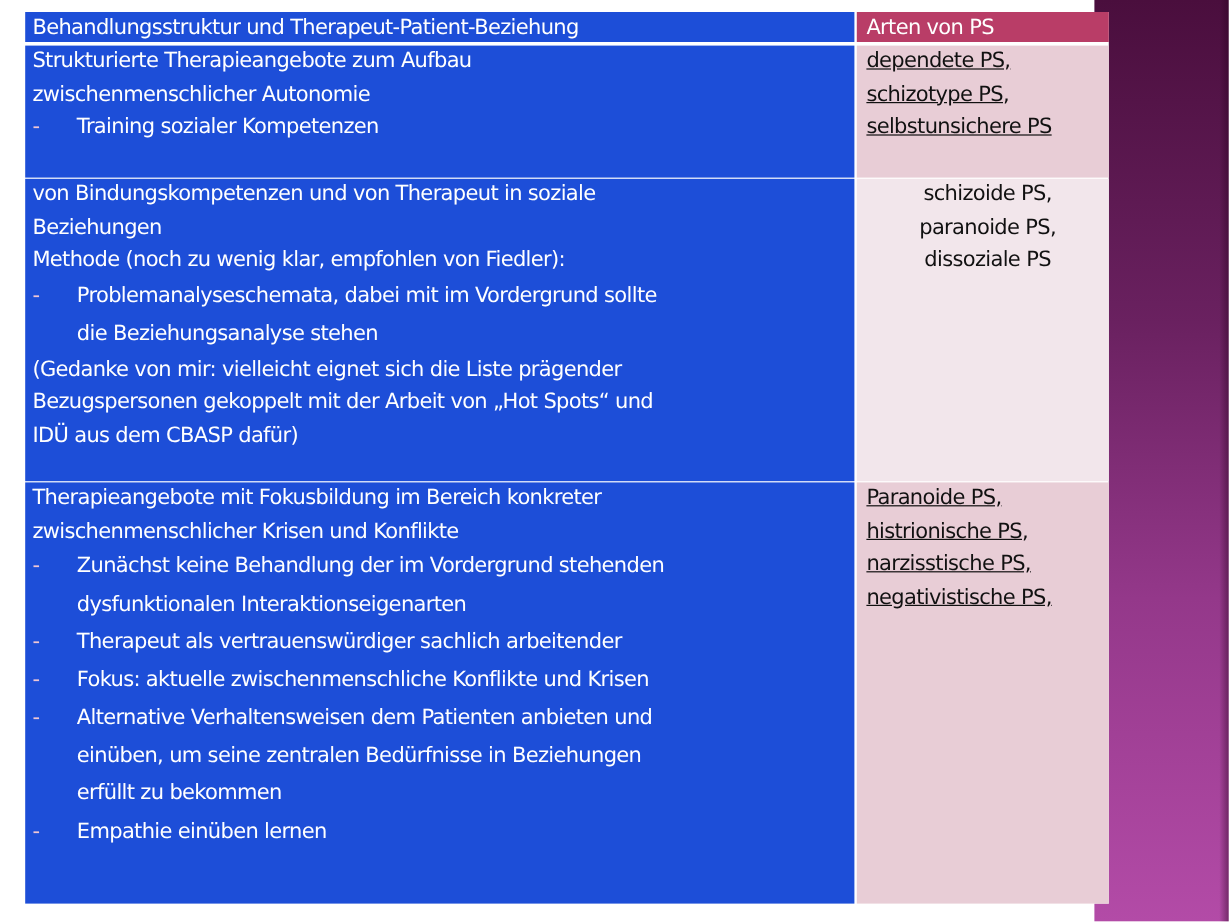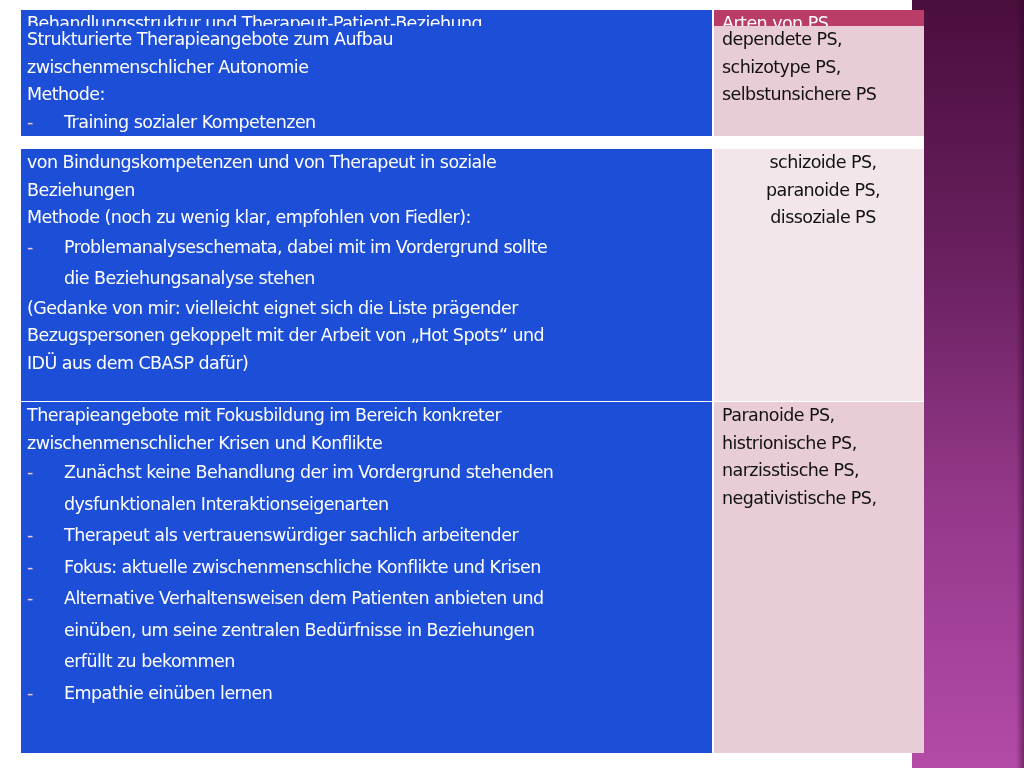--- a/index.html
+++ b/index.html
@@ -18,21 +18,21 @@
   }
   .table {
     position: absolute; left: 21px; top: 10px; width: 903px; height: 743px;
     background: #ffffff;
   }
   .row { position: absolute; left: 0; width: 903px; display: flex; }
   .cell { box-sizing: border-box; height: 100%; overflow: hidden; }
   .c1 { width: 691px; background: #1d4ed8; color: #ffffff; padding: 0 0 0 6px; }
   .c2 { width: 210px; margin-left: 2px; color: #111111; padding: 0 0 12px 8px; }
   .hdr .c2 { background: #b93d67; color: #ffffff; }
-  .light-a { background: #e8cdd6; }
+  .light-a { background: #e8cdd6; text-decoration: underline; }
   .light-b { background: #f2e6eb; text-align: center; }
   .ln {
     font-size: 17.5px; line-height: 27.5px; white-space: nowrap;
     letter-spacing: -0.55px;
   }
   .hdr .ln { line-height: 26px; }
   .bullet { display: flex; }
   .bullet .dash { width: 37px; flex: none; color: #f0c6d4; }
   .bullet .btext { display: block; }
   .bullet .ln { line-height: 31.5px; }
@@ -46,25 +46,24 @@
 
   <div class="row hdr" style="top:0; height:25px;">
     <div class="cell c1">
       <div class="ln">Behandlungsstruktur und Therapeut-Patient-Beziehung</div>
     </div>
     <div class="cell c2">
       <div class="ln">Arten von PS</div>
     </div>
   </div>
 
-  <div class="row" style="top:16px; height:110px;">
+  <div class="row" style="top:28px; height:110px;">
     <div class="cell c1">
       <div class="ln">Strukturierte Therapieangebote zum Aufbau</div>
       <div class="ln">zwischenmenschlicher Autonomie</div>
-      <div class="ln">Methode:</div>
       <div class="bullet">
         <span class="ln dash" style="line-height:27.5px">-</span>
         <span class="btext">
           <span class="ln" style="display:block; line-height:27.5px">Training sozialer Kompetenzen</span>
         </span>
       </div>
     </div>
     <div class="cell c2 light-a">
       <div class="ln">dependete PS,</div>
       <div class="ln">schizotype PS,</div>

